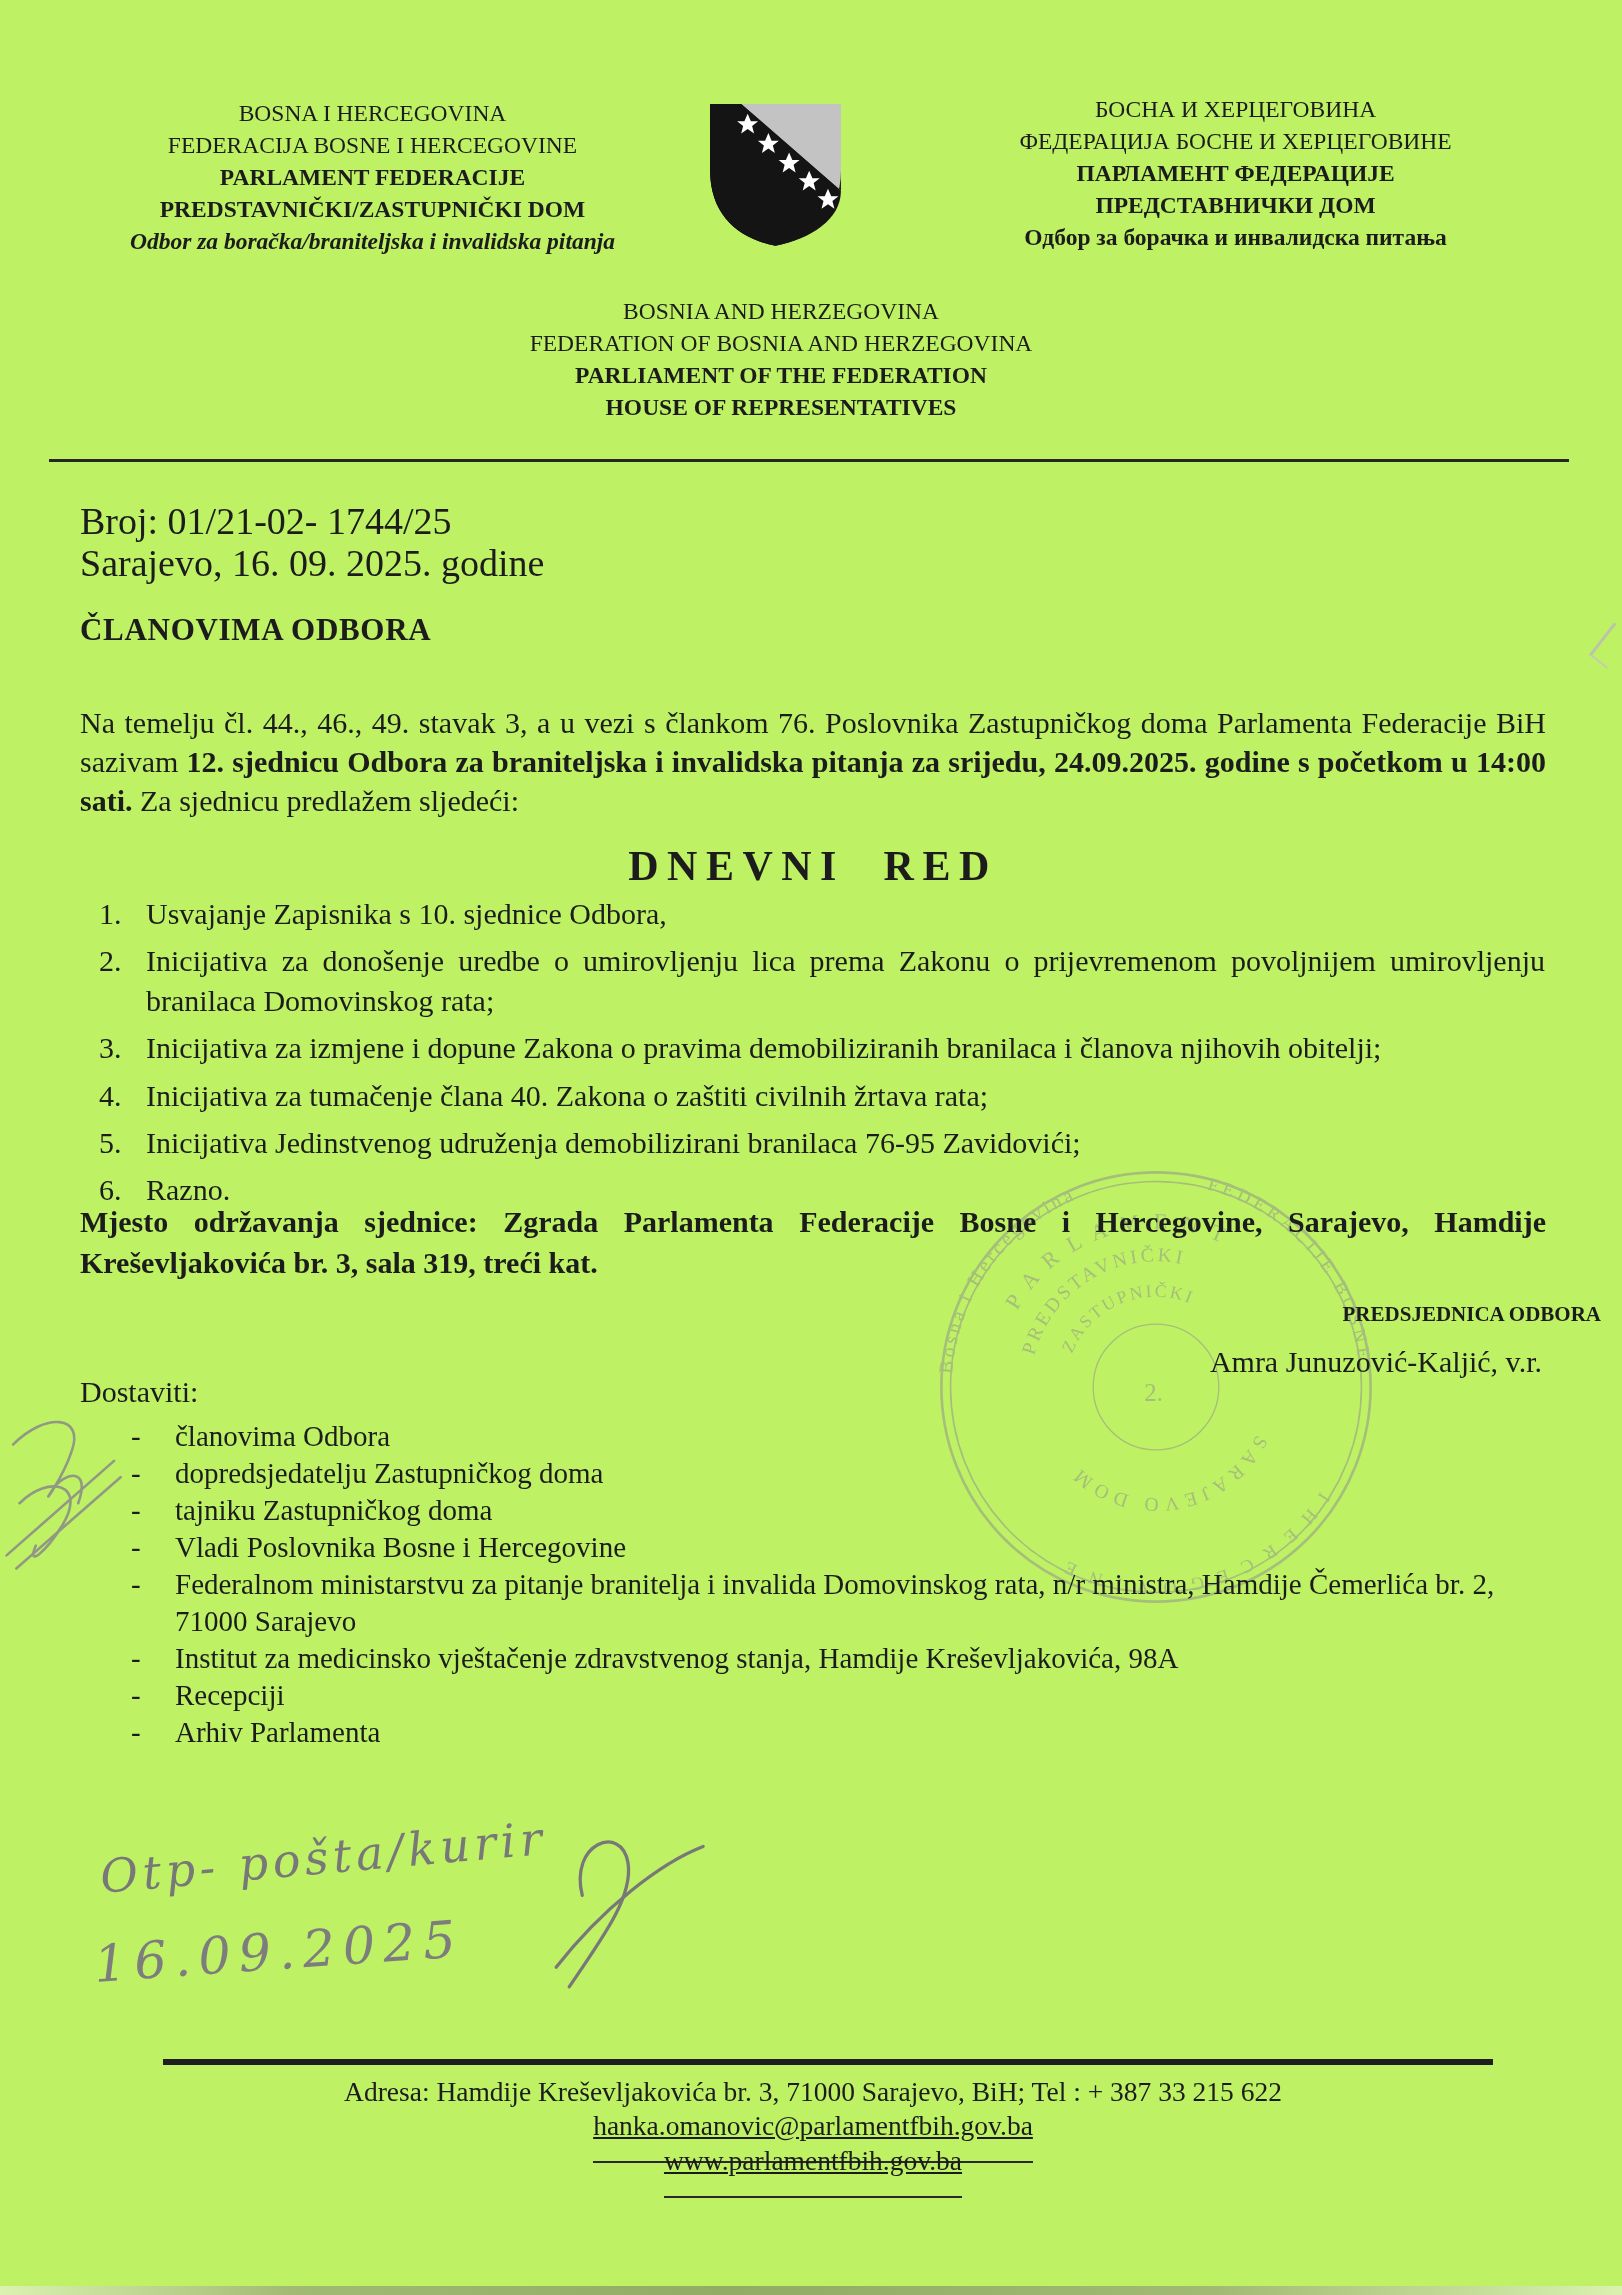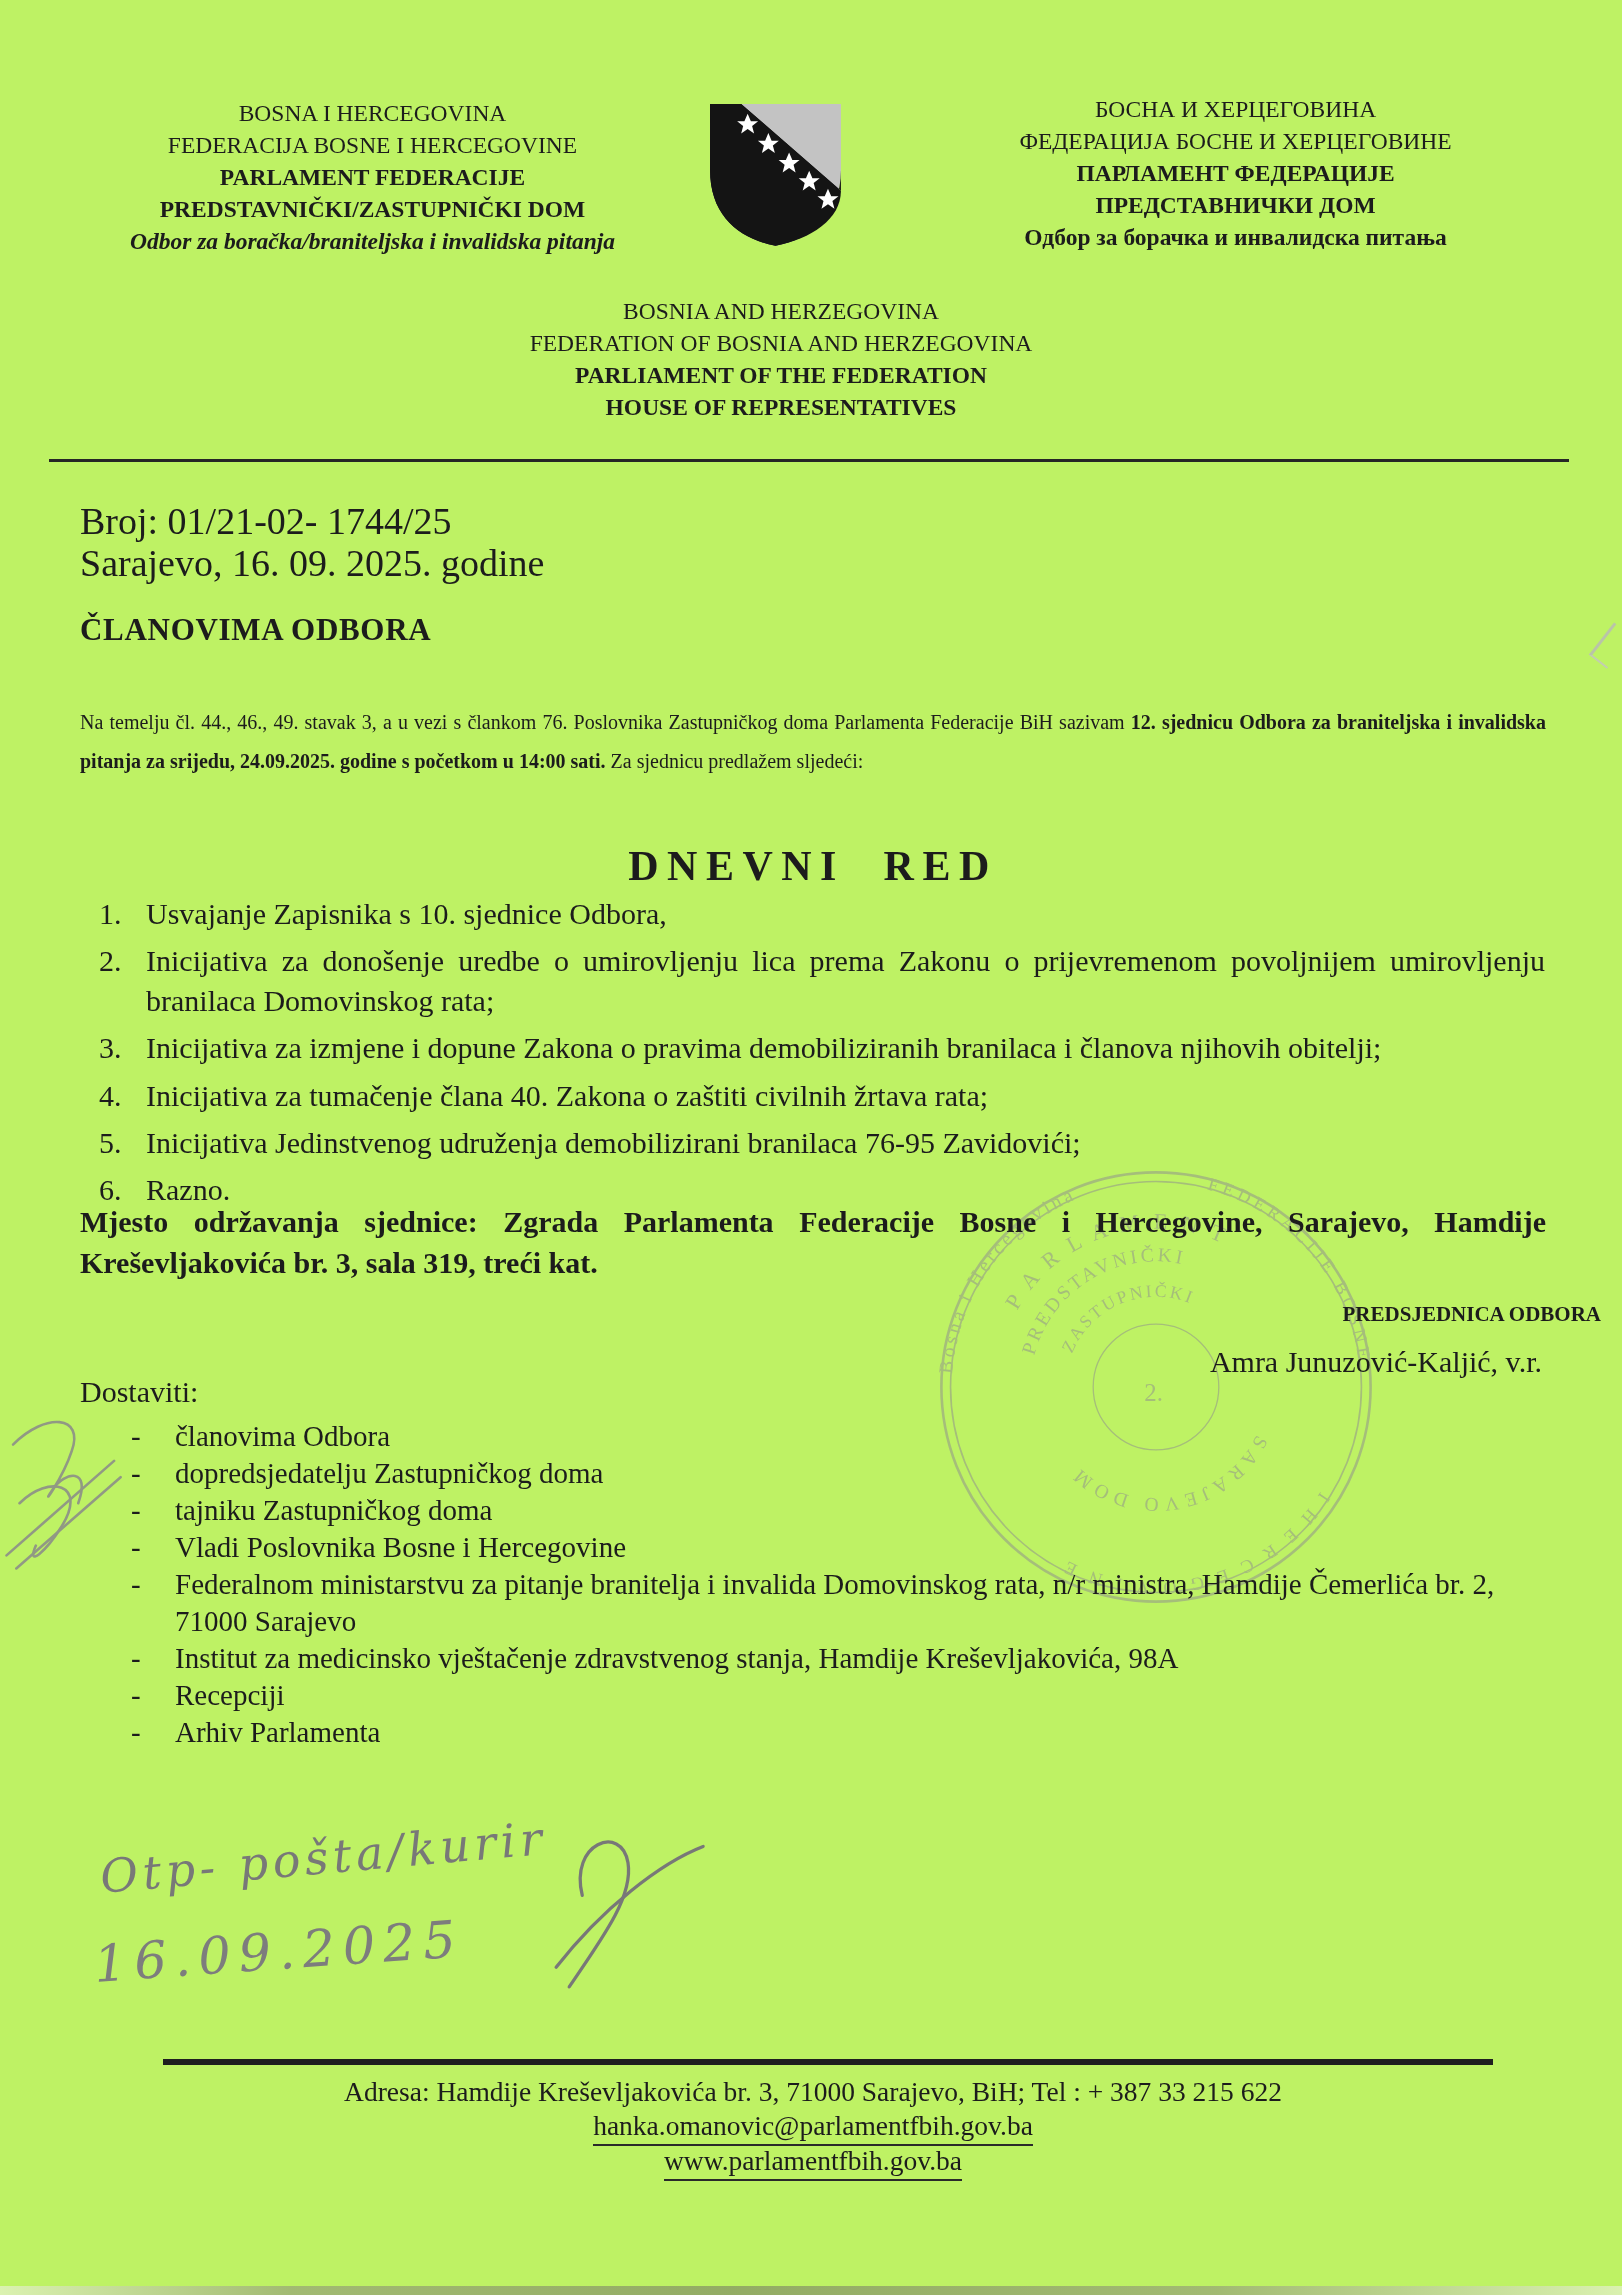--- a/index.html
+++ b/index.html
@@ -18,21 +18,21 @@
   .lh-bold-italic{font-weight:bold;font-style:italic;}
   .lh-left{left:85px;top:97px;width:575px;}
   .lh-right{left:912px;top:93px;width:647px;}
   .lh-center{left:418px;top:295px;width:726px;}
   .crest{left:701px;top:92px;width:149px;height:156px;}
   .rule-top{left:49px;top:459px;width:1520px;height:3.3px;background:#262626;}
   
   .meta{left:80px;top:500px;font-size:38px;line-height:42px;}
   .recipient{left:80px;top:612px;font-size:31px;font-weight:bold;letter-spacing:0.7px;}
   
-  .intro{left:80px;top:703px;width:1466px;font-size:20px;line-height:39px;text-align:justify;}
+  .intro{left:80px;top:703px;width:1466px;font-size:30px;line-height:39px;text-align:justify;}
   .agenda-title{left:80px;top:842px;width:1466px;text-align:center;font-size:42px;font-weight:bold;letter-spacing:8.5px;word-spacing:19.6px;}
   .agenda{left:99px;top:894px;width:1446px;font-size:30px;line-height:40px;}
   .agenda-row{display:flex;margin-bottom:7.2px;}
   .agenda-row .num{flex:0 0 47px;}
   .agenda-row .txt{flex:1;text-align:justify;}
   .location{left:80px;top:1201px;width:1466px;font-size:30px;line-height:41px;font-weight:bold;text-align:justify;z-index:2;}
   
   .stamp{left:927px;top:1158px;width:458px;height:458px;opacity:.52;z-index:1;}
   
   .sig-title{left:970px;top:1302px;width:631px;text-align:right;font-size:21px;font-weight:bold;z-index:2;}
@@ -51,21 +51,21 @@
   .hand-flourish{left:543px;top:1817px;width:170px;height:196px;z-index:3;}
   .hand2{left:92px;top:1935px;font-size:51px;font-style:italic;color:#7d7d7d;
          letter-spacing:7.8px;transform:rotate(-4deg);transform-origin:left top;z-index:3;
          font-family:"DejaVu Serif","Liberation Serif",serif;}
   
   .rule-bottom{left:163px;top:2059px;width:1330px;height:5.9px;background:#1f1f1f;}
   .footer-line{left:80px;width:1466px;text-align:center;font-size:27.5px;}
   .f-address{top:2076px;}
   .f-email{top:2110px;}
   .f-web{top:2145px;}
-  .u{display:inline-block;border-bottom:2.6px solid #2a2a2a;padding-bottom:2px;}
+  .u{display:inline-block;border-bottom:2.6px solid #2a2a2a;padding-bottom:19px;text-decoration:underline;}
   
   .edge-shadow{left:0;top:2286px;width:1622px;height:9.2px;
      background:linear-gradient(90deg,#f2f2ef 0%,#8a8c7e 18%,#6f7264 45%,#8a8c7e 75%,#f0f0ee 100%);
      opacity:.55;}
   .margin-mark{left:1599px;top:625px;width:19.6px;height:39px;border-left:3.3px solid #b9b9b9;
      border-bottom:2.6px solid #c4c4c4;transform:rotate(38deg);opacity:.8;}
 </style>
 </head>
 <body>
 

